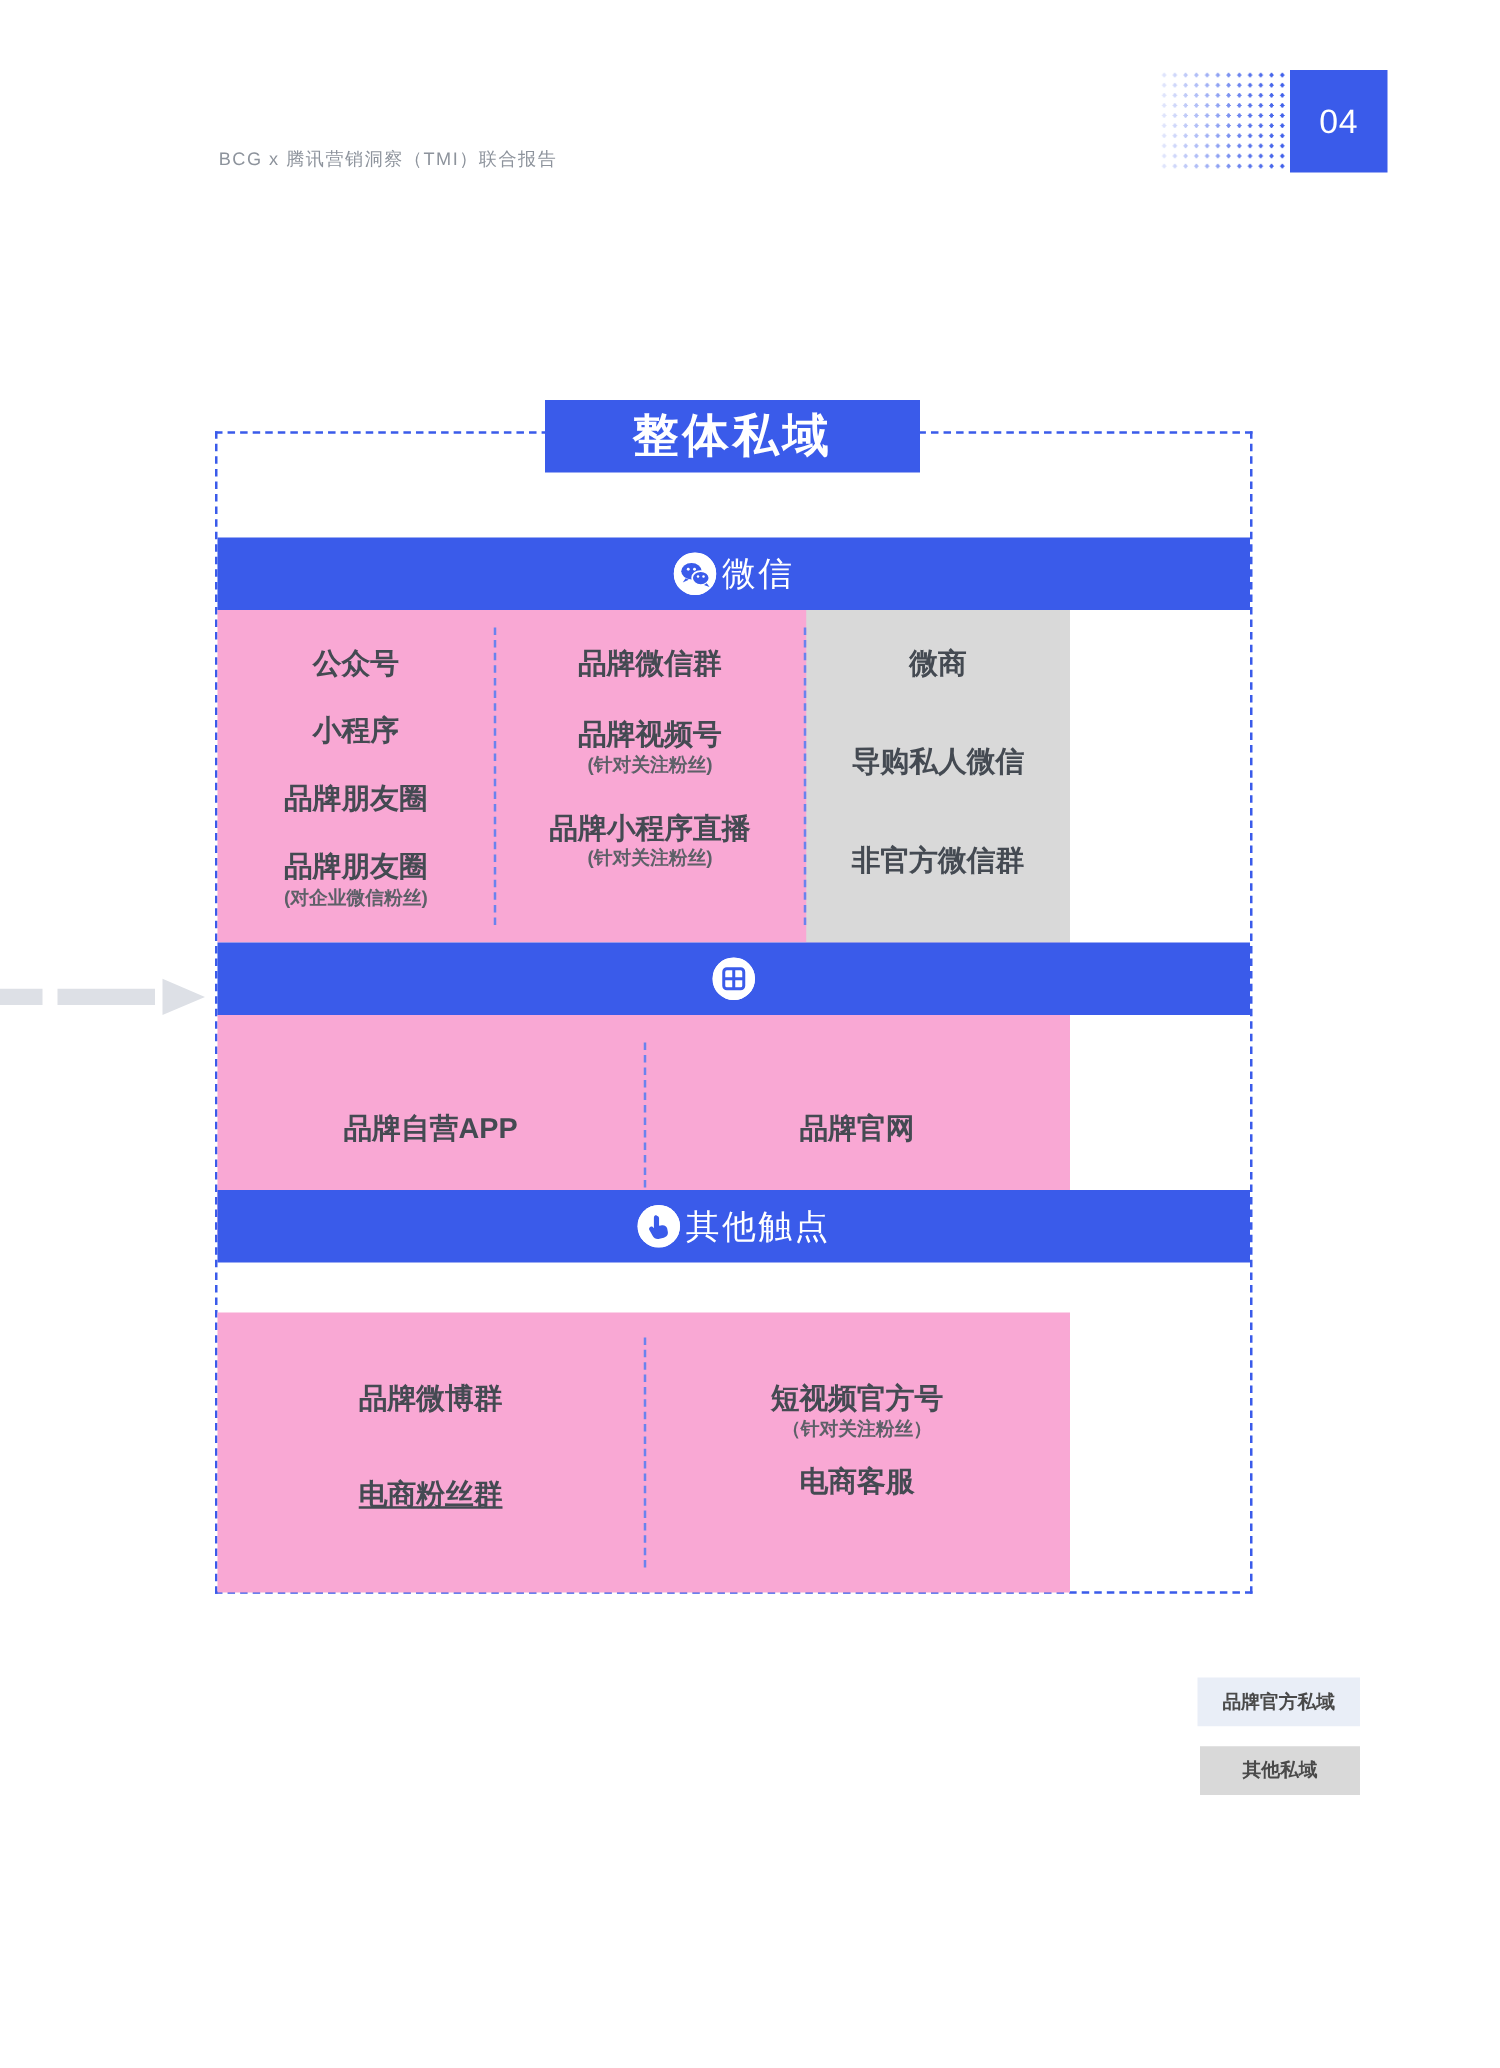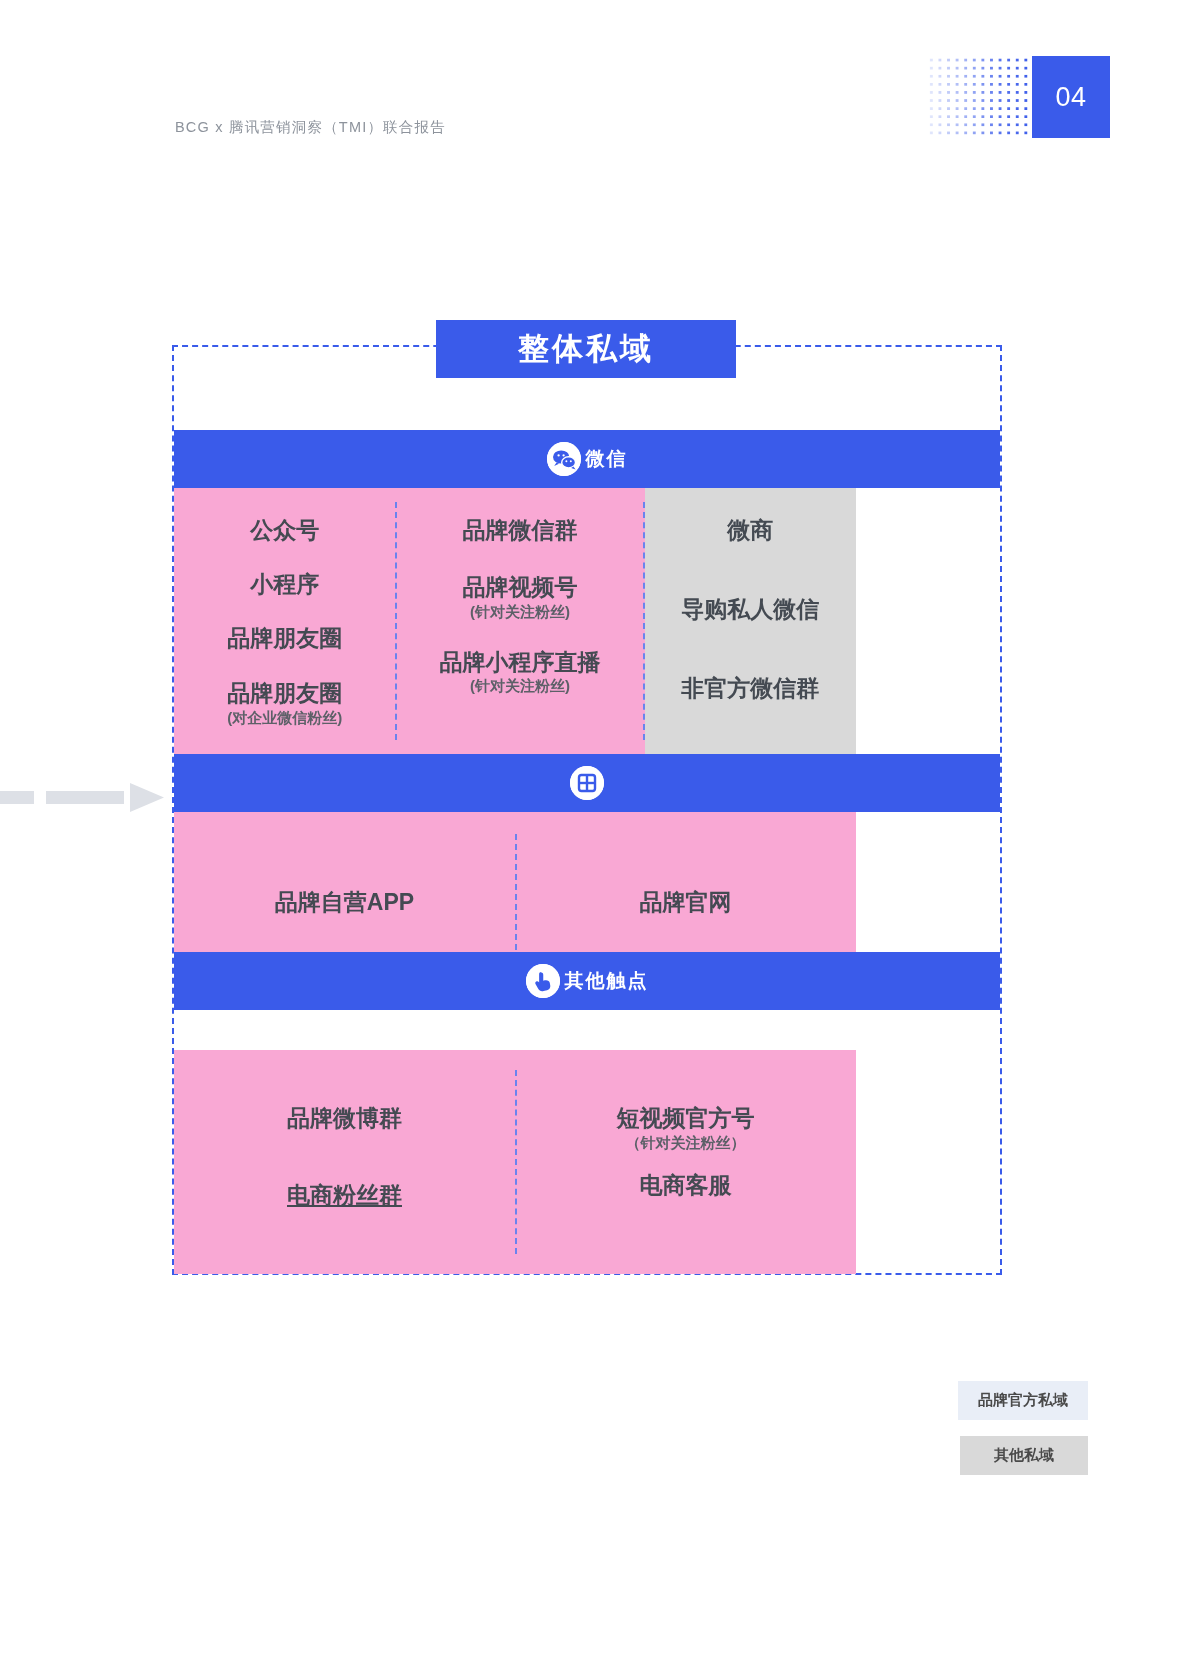--- a/index.html
+++ b/index.html
@@ -72,43 +72,43 @@
     background: transparent;
   }
   .domain-title {
     position: absolute;
     left: 436px;
     top: 320px;
     width: 300px;
     height: 58px;
     background: #3a5bea;
     color: #fff;
-    font-size: 31px;
+    font-size: 37px;
     font-weight: bold;
     letter-spacing: 3px;
     display: flex;
     align-items: center;
     justify-content: center;
     z-index: 5;
   }
 
   
   .band {
     position: absolute;
     left: 174px;
     width: 826px;
     height: 58px;
     background: #3a5bea;
     display: flex;
     align-items: center;
     justify-content: center;
     gap: 5px;
     color: #ffffff;
-    font-size: 19px;
-    font-weight: bold;
+    font-size: 27px;
+    font-weight: normal;
     letter-spacing: 2px;
   }
   .band-icon {
     width: 34px; height: 34px;
     border-radius: 50%;
     background: #ffffff;
     display: flex; align-items: center; justify-content: center;
     flex: 0 0 auto;
   }
   .band-icon svg { display: block; }
@@ -149,21 +149,21 @@
     font-weight: bold;
     color: #5d6068;
     text-align: center;
     margin-top: 1px;
   }
 
   
   .legend {
     position: absolute;
     right: 112px;
-    top: 1381px;
+    top: 1342px;
     display: flex;
     flex-direction: column;
     align-items: flex-end;
     gap: 16px;
   }
   .legend-chip {
     font-size: 15px;
     font-weight: bold;
     color: #4a4a4a;
     padding: 10px 20px;

